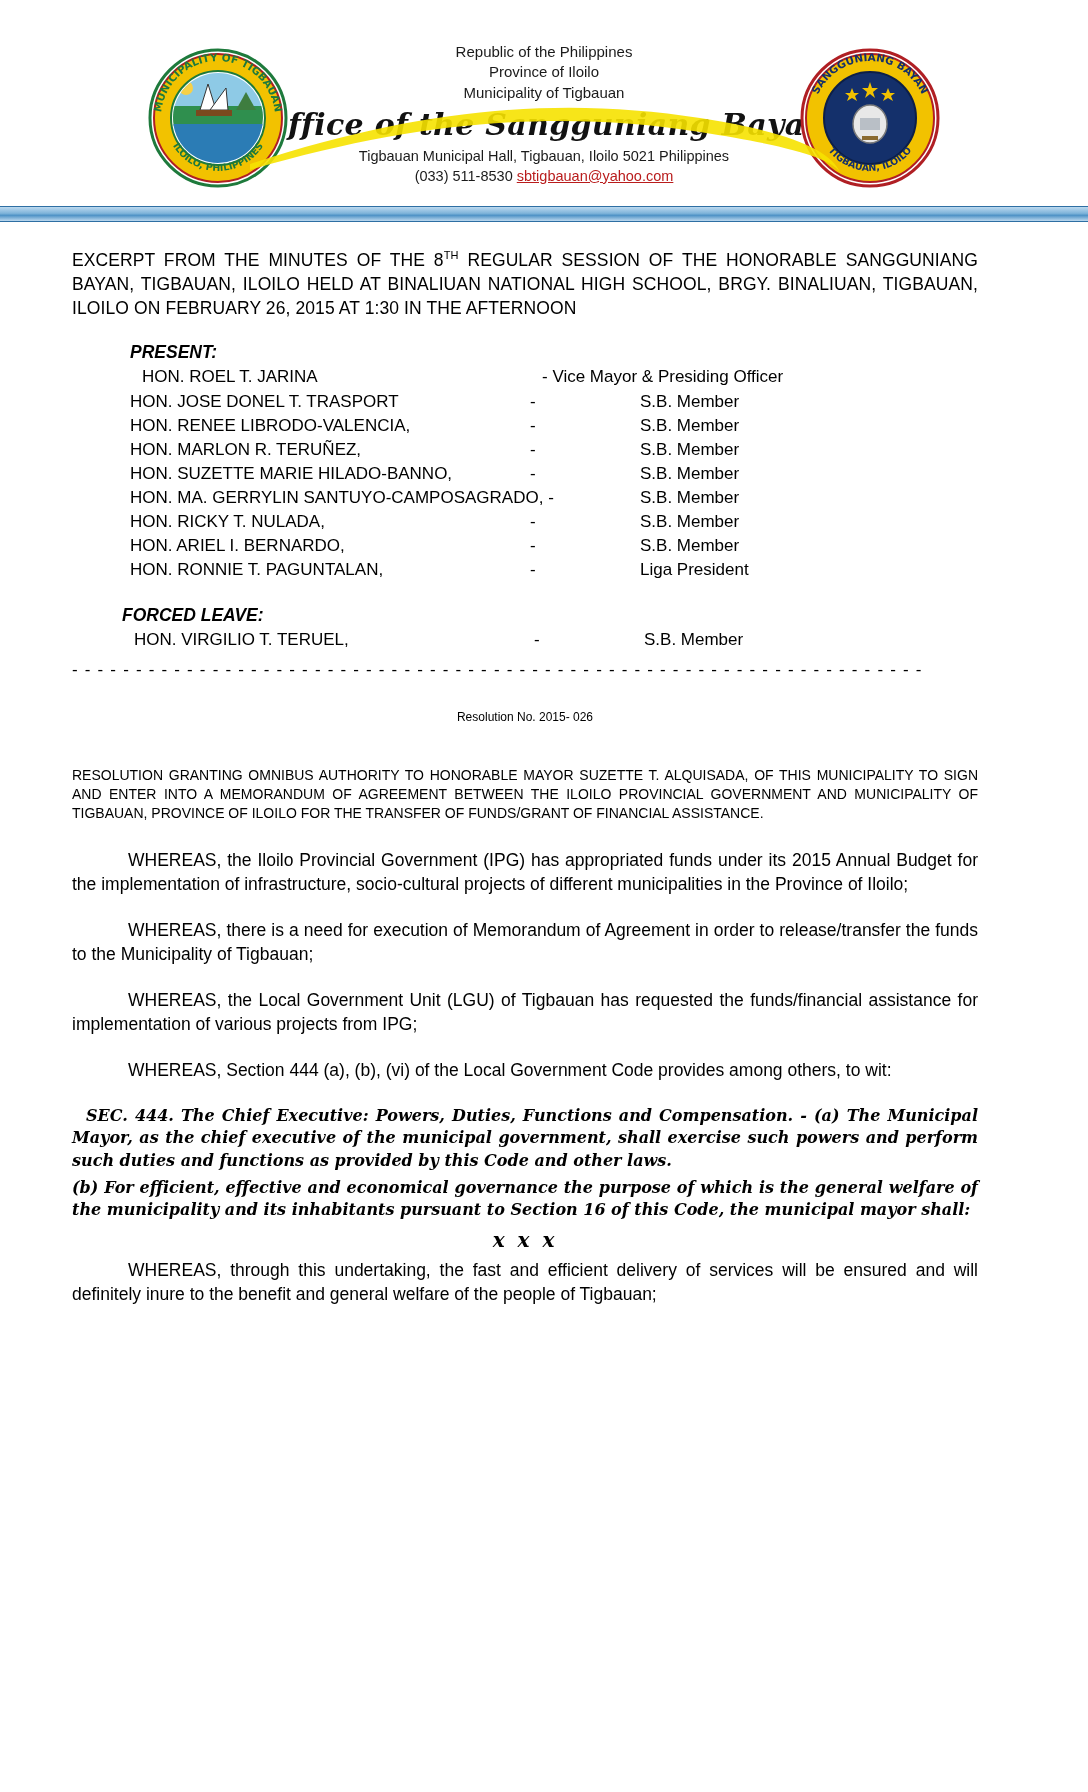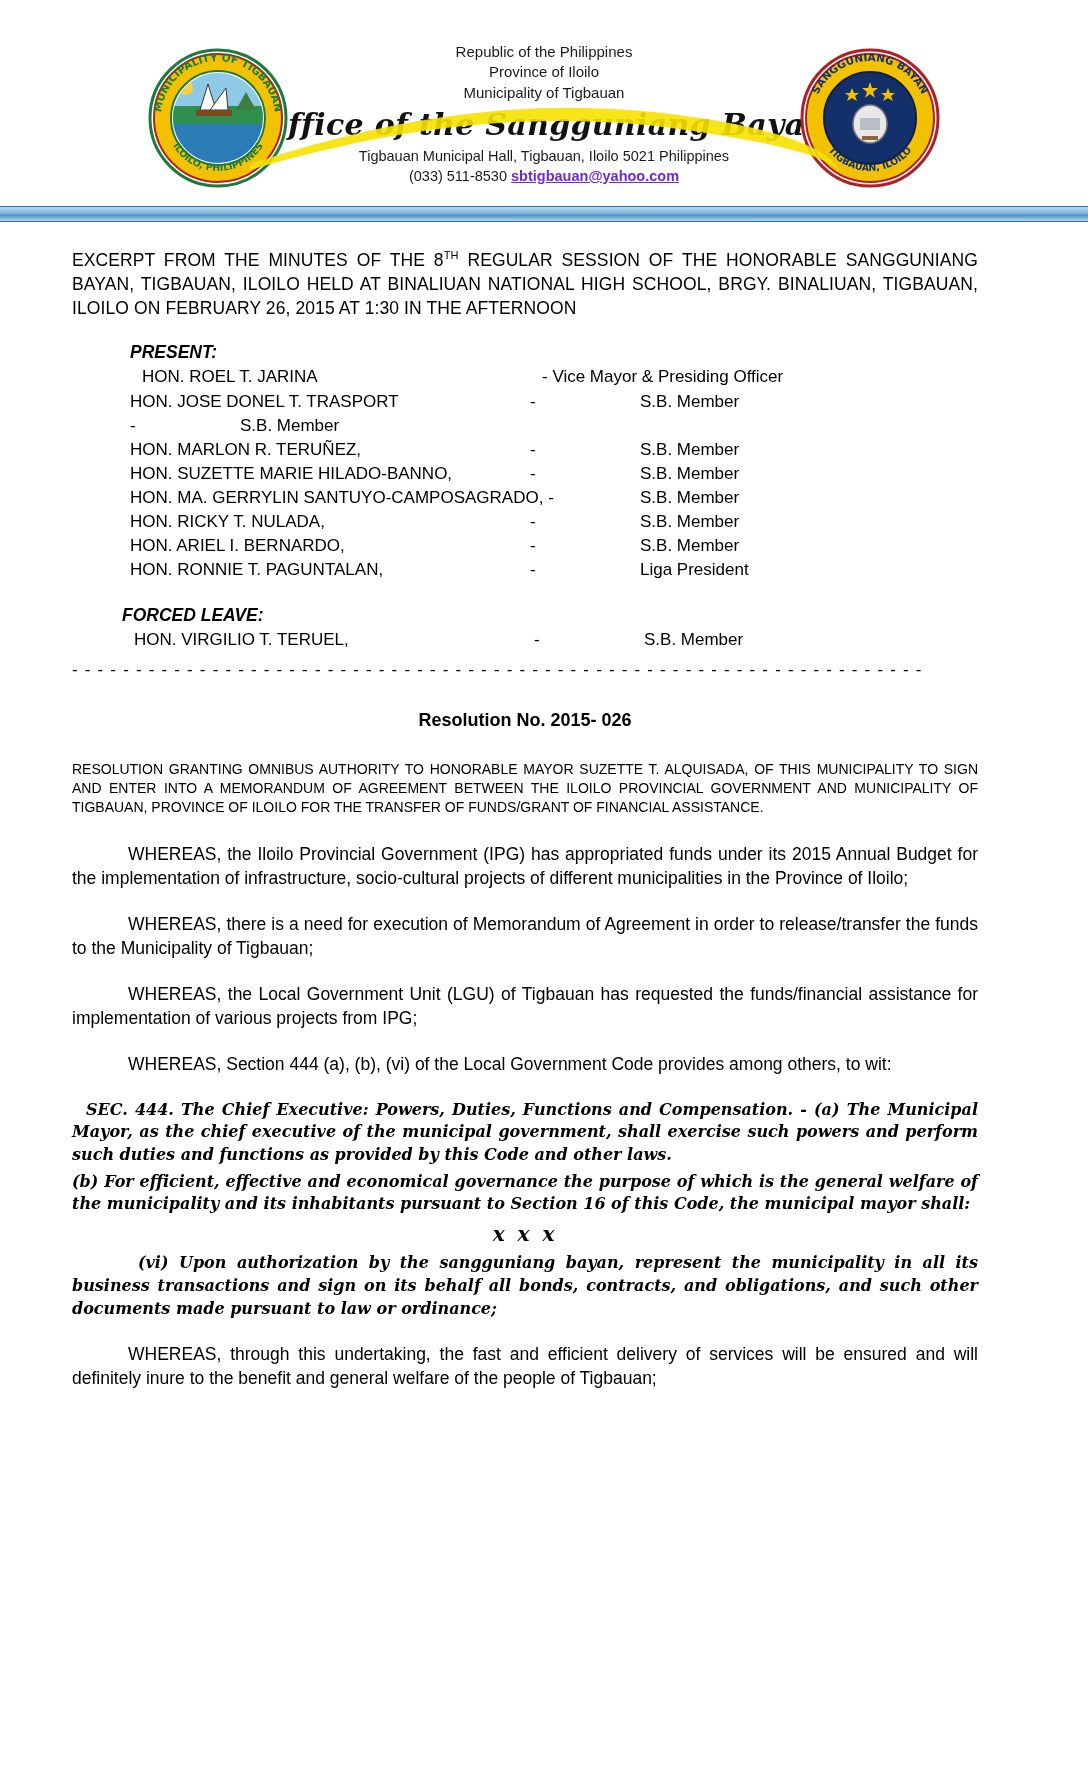--- a/index.html
+++ b/index.html
@@ -49,23 +49,22 @@
   }
   .head-addr {
     font-size: 14.5px;
     color: #1b1b1b;
   }
   .head-contact {
     font-size: 14.5px;
     color: #1b1b1b;
   }
   .head-contact a, .mail-link {
-    color: #6d28d9;
+    color: #b91c1c;
     text-decoration: underline;
-    font-weight: bold;
   }
 
   
   .swoosh {
     position: absolute;
     left: 0; top: 0;
     width: 1088px; height: 200px;
     pointer-events: none;
   }
 
@@ -146,24 +145,24 @@
     margin-top: 8px;
     font-size: 17px;
     letter-spacing: 1.2px;
     color: #000;
     white-space: nowrap;
     overflow: hidden;
   }
 
   .res-no {
     text-align: center;
-    font-weight: bold;
-    font-size: 18px;
+    font-weight: normal;
+    font-size: 12px;
     margin-top: 30px;
-    margin-bottom: 29px;
+    margin-bottom: 42px;
   }
 
   .res-title {
     font-size: 14px;
     line-height: 1.38;
     margin-bottom: 24px;
     margin-top: 11px;
   }
   .para {
     font-size: 17.5px;
@@ -280,20 +279,21 @@
       <div class="member-row">
         <span class="m-name indent">HON. ROEL T. JARINA</span>
         <span class="m-role-inline">- Vice Mayor &amp; Presiding Officer</span>
       </div>
       <div class="member-row">
         <span class="m-name">HON. JOSE DONEL T. TRASPORT</span>
         <span class="m-dash">-</span>
         <span class="m-role">S.B. Member</span>
       </div>
       <div class="member-row">
+        <span class="m-name">HON. RENEE LIBRODO-VALENCIA,</span>
         <span class="m-dash">-</span>
         <span class="m-role">S.B. Member</span>
       </div>
       <div class="member-row">
         <span class="m-name">HON. MARLON R. TERUÑEZ,</span>
         <span class="m-dash">-</span>
         <span class="m-role">S.B. Member</span>
       </div>
       <div class="member-row">
         <span class="m-name">HON. SUZETTE MARIE HILADO-BANNO,</span>
@@ -338,18 +338,17 @@
     <p class="res-title just">RESOLUTION GRANTING OMNIBUS AUTHORITY TO HONORABLE MAYOR SUZETTE T. ALQUISADA, OF THIS MUNICIPALITY TO SIGN AND ENTER INTO A MEMORANDUM OF AGREEMENT BETWEEN THE ILOILO PROVINCIAL GOVERNMENT AND MUNICIPALITY OF TIGBAUAN, PROVINCE OF ILOILO FOR THE TRANSFER OF FUNDS/GRANT OF FINANCIAL ASSISTANCE.</p>
 
     <p class="para just">WHEREAS, the Iloilo Provincial Government (IPG) has appropriated funds under its 2015 Annual Budget for the implementation of infrastructure, socio-cultural projects of different municipalities in the Province of Iloilo;</p>
     <p class="para just">WHEREAS, there is a need for execution of Memorandum of Agreement in order to release/transfer the funds to the Municipality of Tigbauan;</p>
     <p class="para just">WHEREAS, the Local Government Unit (LGU) of Tigbauan has requested the funds/financial assistance for implementation of various projects from IPG;</p>
     <p class="para just" style="margin-bottom:22px;">WHEREAS, Section 444 (a), (b), (vi) of the Local Government Code provides among others, to wit:</p>
 
     <p class="quote ind">SEC. 444. The Chief Executive: Powers, Duties, Functions and Compensation. - (a) The Municipal Mayor, as the  chief executive of the municipal government, shall exercise such powers and perform such duties and functions as provided by this Code and other laws.</p>
     <p class="quote">(b) For efficient, effective and economical governance the purpose of which is the general welfare of the municipality and its inhabitants pursuant to Section 16 of this Code, the municipal mayor shall:</p>
     <p class="xxx">x x x</p>
-    <p class="quote ind2" style="margin-bottom:22px;">(vi) Upon authorization by the sangguniang bayan, represent the municipality in all its business transactions and sign on its behalf all bonds, contracts, and obligations, and such other documents made pursuant to law or ordinance;</p>
 
     <p class="para just">WHEREAS, through this undertaking, the fast and efficient delivery of services will be ensured and will definitely inure to the benefit and general welfare of the people of Tigbauan;</p>
 
   </div>
 </div>
 
 </body></html>

